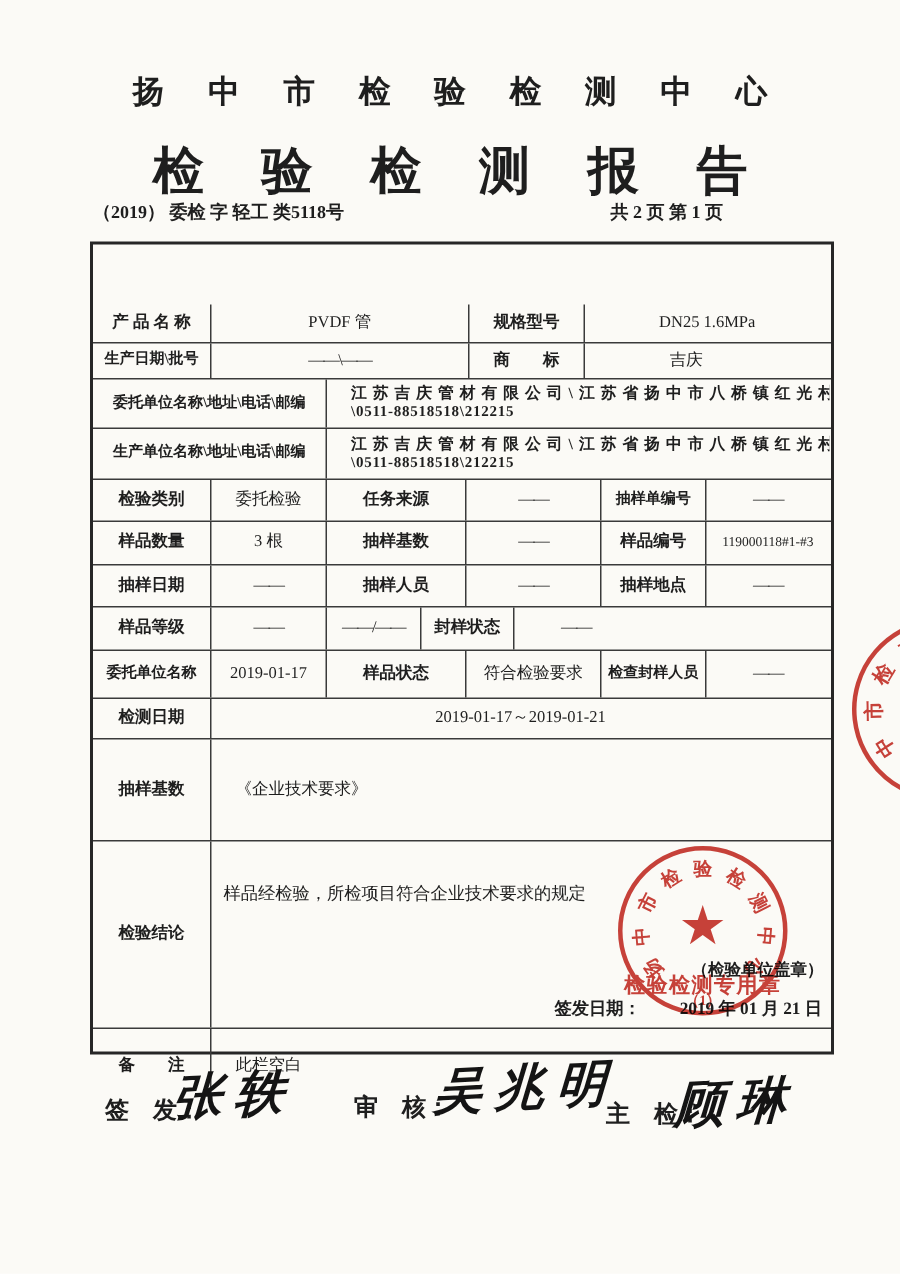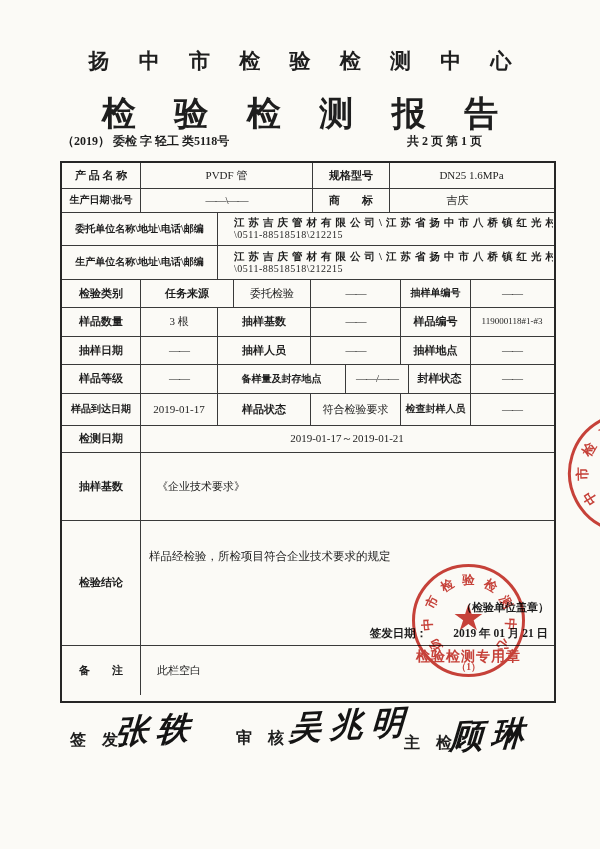--- a/index.html
+++ b/index.html
@@ -24,33 +24,33 @@
     display:flex;justify-content:space-between;
     font-size:12px;font-weight:bold;
   }
   
   .tbl{
     position:absolute;left:60px;top:161px;width:496px;height:542px;
     border:2.5px solid #262626;box-sizing:border-box;
     display:flex;flex-direction:column;
   }
   .row{display:flex;border-top:1px solid #3a3a3a;box-sizing:border-box;flex:0 0 auto;}
-  .row:first-child{border-top:none;}
+  .row:first-child{border-top:none;margin-top:40px;}
   .cell{
     border-left:1px solid #3a3a3a;box-sizing:border-box;
     display:flex;align-items:center;justify-content:center;
     text-align:center;font-size:11px;line-height:1.25;overflow:hidden;
   }
   .cell:first-child{border-left:none;}
   .lab{font-weight:bold;}
   .small{font-size:10px;}
   .left{justify-content:flex-start;text-align:left;padding:0 16px;}
   .colblock{display:flex;flex-direction:column;align-items:flex-start;justify-content:center;}
   .sp1{letter-spacing:4px;font-weight:bold;white-space:nowrap;}
-  .sp2{letter-spacing:0.5px;}
+  .sp2{letter-spacing:0.5px;font-weight:bold;}
   .dash{letter-spacing:-1px;white-space:nowrap;}
   .num{font-size:9px;letter-spacing:0;}
   
   .concl{position:relative;display:block;padding:0;}
   .concl-text{position:absolute;top:28px;left:8px;right:10px;text-align:left;font-size:11.5px;}
   .seal-note{position:absolute;top:80px;right:4px;font-size:11px;font-weight:bold;}
   .issue-line{position:absolute;bottom:5px;right:5px;font-size:11.5px;font-weight:bold;white-space:nowrap;}
   .issue-line .gap{display:inline-block;width:26px;}
   
   .sign-area{position:absolute;left:0;top:703px;width:600px;height:90px;}
@@ -130,22 +130,22 @@
     <div class="row" style="height:34px">
       <div class="cell lab small" style="width:155px">生产单位名称\地址\电话\邮编</div>
       <div class="cell left colblock" style="width:336px">
         <span class="sp1" style="font-size:10.5px">江苏吉庆管材有限公司\江苏省扬中市八桥镇红光村</span>
         <span class="sp2" style="font-size:10px">\0511-88518518\212215</span>
       </div>
     </div>
 
     <div class="row" style="height:28px">
       <div class="cell lab" style="width:78px">检验类别</div>
+      <div class="cell" style="width:77px">委托检验</div>
       <div class="cell lab" style="width:93px">任务来源</div>
-      <div class="cell" style="width:77px">委托检验</div>
       <div class="cell dash" style="width:90px">——</div>
       <div class="cell lab small" style="width:70px">抽样单编号</div>
       <div class="cell dash" style="width:83px">——</div>
     </div>
 
     <div class="row" style="height:29px">
       <div class="cell lab" style="width:78px">样品数量</div>
       <div class="cell" style="width:77px">3 根</div>
       <div class="cell lab" style="width:93px">抽样基数</div>
       <div class="cell dash" style="width:90px">——</div>
@@ -158,28 +158,27 @@
       <div class="cell dash" style="width:77px">——</div>
       <div class="cell lab" style="width:93px">抽样人员</div>
       <div class="cell dash" style="width:90px">——</div>
       <div class="cell lab" style="width:70px">抽样地点</div>
       <div class="cell dash" style="width:83px">——</div>
     </div>
 
     <div class="row" style="height:29px">
       <div class="cell lab" style="width:78px">样品等级</div>
       <div class="cell dash" style="width:77px">——</div>
-      <div class="cell lab small" style="width:128px">备样量及封存地点</div>
       <div class="cell dash" style="width:63px">——/——</div>
       <div class="cell lab" style="width:62px">封样状态</div>
       <div class="cell dash" style="width:83px">——</div>
     </div>
 
     <div class="row" style="height:32px">
-      <div class="cell lab small" style="width:78px">样品到达日期</div>
+      <div class="cell lab small" style="width:78px">委托单位名称</div>
       <div class="cell" style="width:77px">2019-01-17</div>
       <div class="cell lab" style="width:93px">样品状态</div>
       <div class="cell" style="width:90px">符合检验要求</div>
       <div class="cell lab small" style="width:70px">检查封样人员</div>
       <div class="cell dash" style="width:83px">——</div>
     </div>
 
     <div class="row" style="height:27px">
       <div class="cell lab" style="width:78px">检测日期</div>
       <div class="cell" style="width:413px">2019-01-17～2019-01-21</div>

